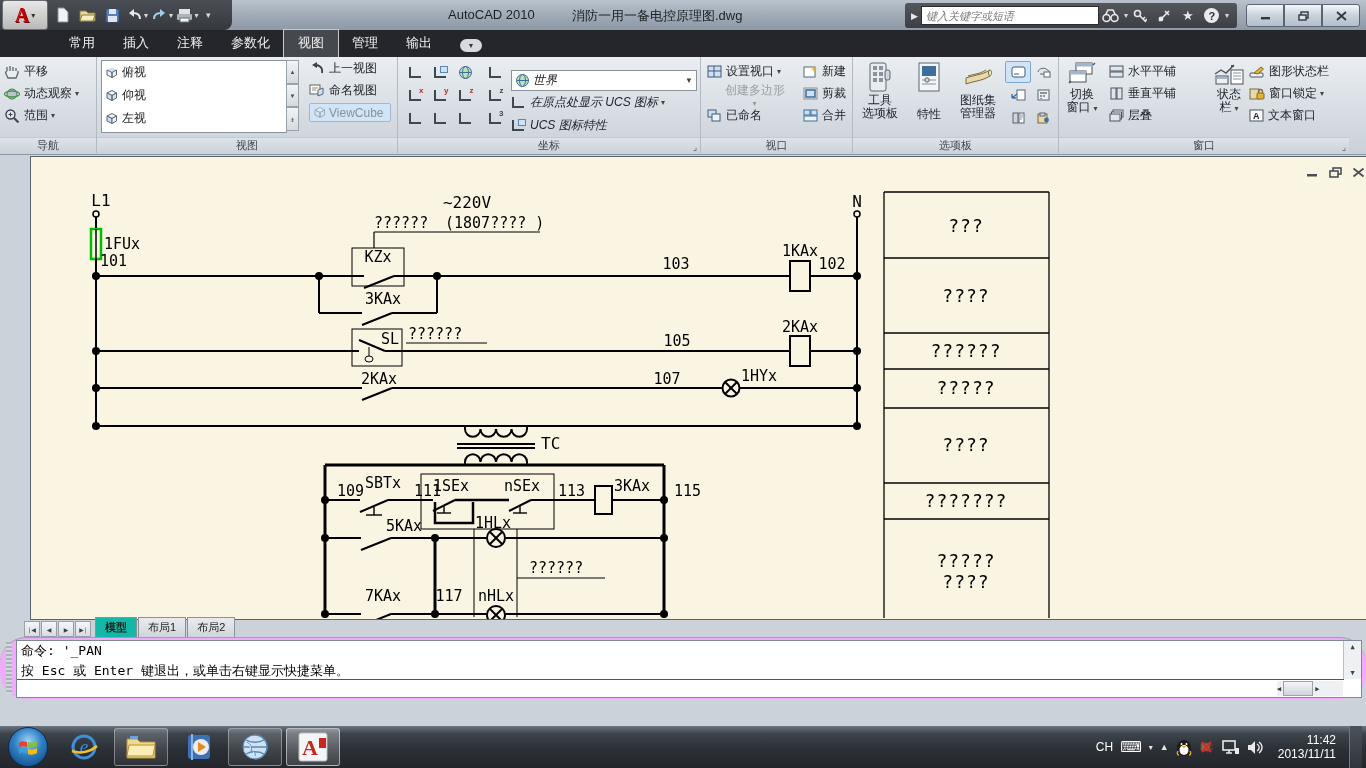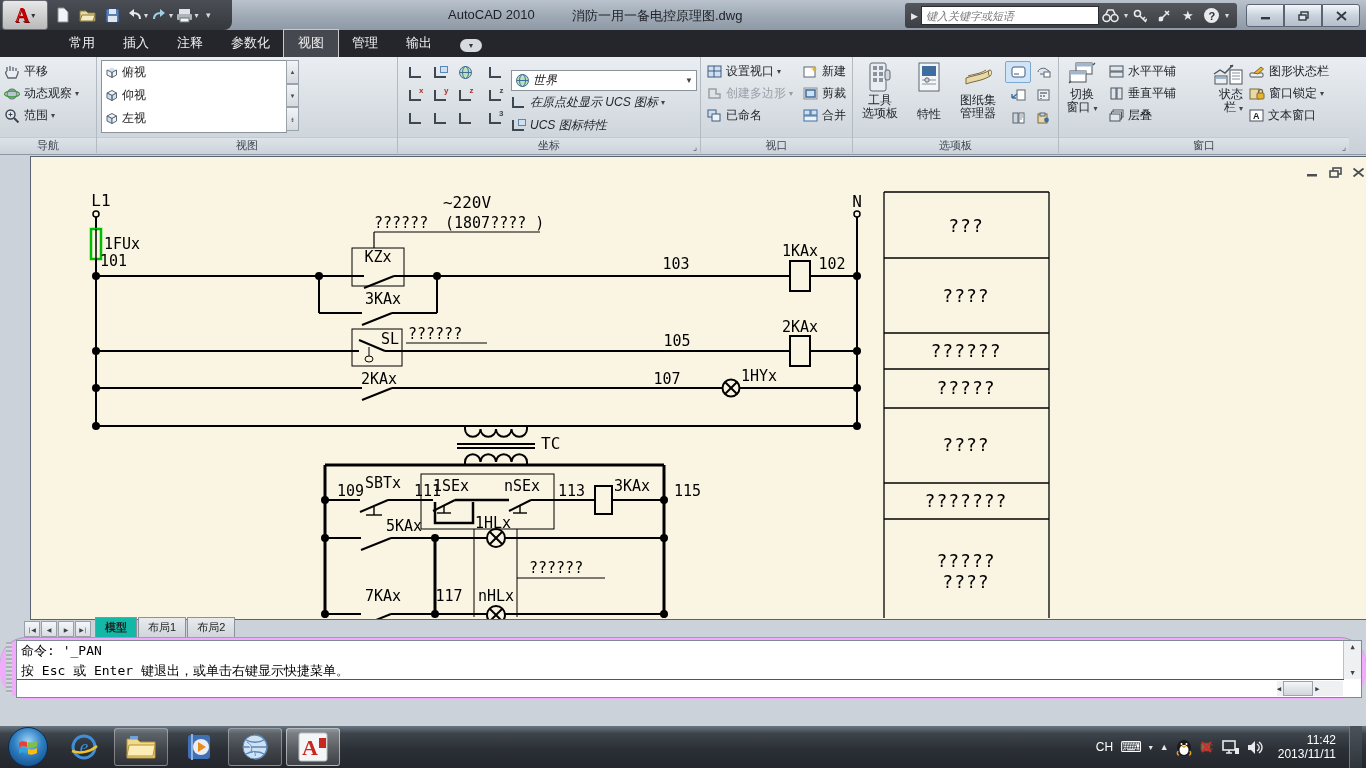--- a/index.html
+++ b/index.html
@@ -52,21 +52,21 @@
     border-bottom:1px solid #8f99a4;}
   .panel{position:absolute;top:0;height:96px;border-right:1px solid #b2bac2;box-sizing:border-box;}
   .plabel{position:absolute;left:0;right:0;bottom:0;height:15px;font-size:11px;color:#3d4650;
     background:linear-gradient(180deg,#dde3e9,#ccd3da);display:flex;align-items:center;justify-content:center;
     border-top:1px solid #c3cad1;}
   .pexpand{position:absolute;right:3px;bottom:1px;font-size:9px;color:#55606b;}
   .rrow{display:flex;align-items:center;height:22px;padding:0 4px;font-size:12px;color:#21262c;white-space:nowrap;}
   .rrow .lab{margin-left:4px;}
   .dd{font-size:8px;color:#444;margin-left:3px;}
   .ddg{font-size:8px;color:#999;margin-left:3px;}
-  .gray{color:#9aa0a8;}
+  .gray{color:#9aa0a8;flex-direction:column;}
   
   .vlist{position:absolute;left:4px;top:3px;width:184px;height:71px;background:#fff;border:1px solid #8a929b;}
   .vitem{display:flex;align-items:center;height:23px;font-size:12px;color:#222;padding-left:3px;}
   .vitem svg{margin-right:4px;}
   .vscroll{position:absolute;left:189px;top:3px;width:13px;height:71px;display:flex;flex-direction:column;}
   .vsb{flex:1;border:1px solid #9aa2ab;background:linear-gradient(180deg,#f2f4f6,#d4dae0);
     display:flex;align-items:center;justify-content:center;font-size:6px;color:#454c55;}
   .vbtns{position:absolute;left:208px;top:0;width:90px;}
   .viewcube{margin:2px 0 0 4px;width:82px;height:19px;background:#d2e5f7;border:1px solid #9cb9d4;border-radius:2px;
     display:flex;align-items:center;font-size:12px;color:#8a9098;padding-left:3px;box-sizing:border-box;}
@@ -321,20 +321,44 @@
         <div class="vsb">
             <span>▲</span>
           </div>
         <div class="vsb">
             <span>▼</span>
           </div>
         <div class="vsb">
             <span>⇟</span>
           </div>
       </div>
+      <div class="vbtns">
+        <div class="rrow">
+          <svg width="16" height="14">
+              <path d="M13 12c1-5-2-8-7-8" fill="none" stroke="#3b434c" stroke-width="1.8"></path>
+              <path d="M8 1 3 4l5 3z" fill="#3b434c"></path>
+            </svg>
+          <span class="lab">上一视图</span>
+        </div>
+        <div class="rrow">
+          <svg width="16" height="14">
+              <rect x="1" y="2" width="10" height="9" fill="#fdf9e8" stroke="#5a6672"></rect>
+              <path d="M3 5h6M3 7h4" stroke="#8a929b"></path>
+              <path d="M9 7l5-2v6l-5 2z" fill="#cfe0f0" stroke="#5a6672"></path>
+            </svg>
+          <span class="lab">命名视图</span>
+        </div>
+        <div class="viewcube">
+          <svg width="13" height="13" style="margin-right:3px;">
+              <path d="M2 4l5-2.5L11.5 4 7 6.5z" fill="#e6eef6" stroke="#9ab"></path>
+              <path d="M2 4v5l5 2.5V6.5zM11.5 4v5L7 11.5V6.5z" fill="#d6e2ee" stroke="#9ab"></path>
+            </svg>
+          <span>ViewCube</span>
+        </div>
+      </div>
       <div class="plabel">视图</div>
     </div>
 
     <div class="panel" style="left:398px;width:303px;">
       <div class="coordgrid">
         <div class="sq">
             <span class="ax"></span>
           </div>
         <div class="sq">
             <span class="ax">
@@ -576,21 +600,21 @@
         </div>
         <div class="rrow">
           <svg width="15" height="13">
               <rect x="4" y="1" width="10" height="7" fill="#fff" stroke="#4a525a"></rect>
               <rect x="2.5" y="3" width="10" height="7" fill="#fff" stroke="#4a525a"></rect>
               <rect x="1" y="5" width="10" height="7" fill="#dfe6ee" stroke="#4a525a"></rect>
             </svg>
           <span class="lab">层叠</span>
         </div>
       </div>
-      <div class="bigbtn" style="left:140px;width:44px;align-items:flex-end;">
+      <div class="bigbtn" style="left:148px;width:44px;">
         <svg class="bicon" width="30" height="24">
             <path d="M1 12l6-4 5 3 8-8" fill="none" stroke="#4a525a" stroke-width="1.4"></path>
             <path d="M17 3h3v2h-3z" fill="#4a525a"></path>
             <rect x="2" y="14" width="12" height="8" fill="#eef1f4" stroke="#4a525a"></rect>
             <rect x="3" y="15" width="10" height="2" fill="#9fb6cc"></rect>
             <rect x="17" y="8" width="12" height="14" fill="#fff" stroke="#4a525a"></rect>
             <path d="M19 11h8M19 14h8M19 17h8" stroke="#8a929b"></path>
           </svg>
         <div>状态</div>
         <div><span>栏</span><span class="dd">▾</span></div>

